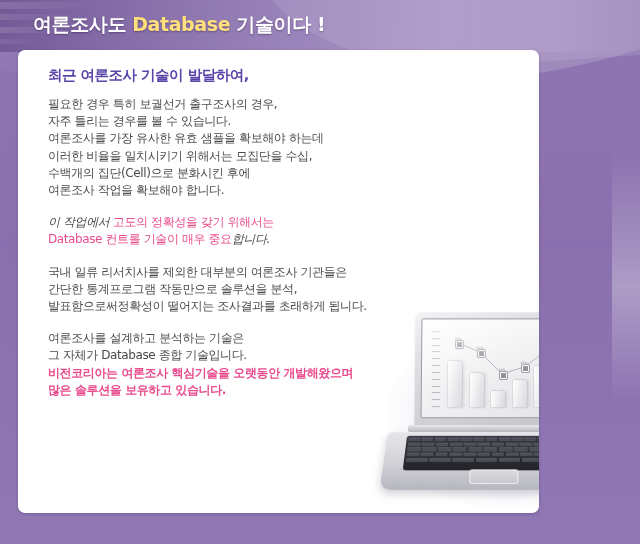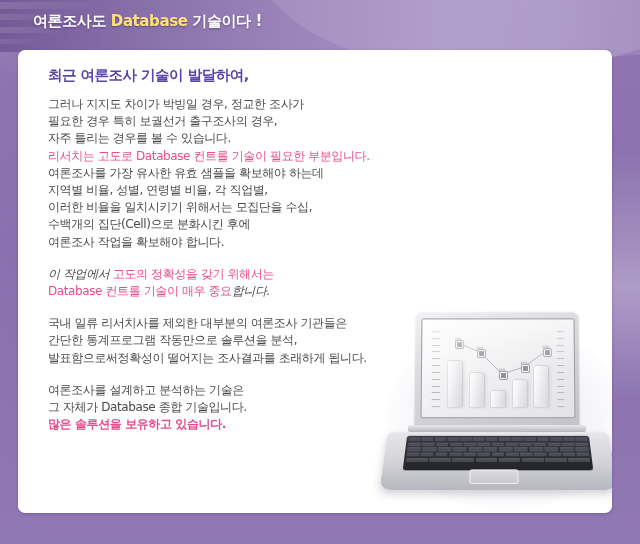--- a/index.html
+++ b/index.html
@@ -65,34 +65,34 @@
     right: 0; top: 150px;
     width: 28px; height: 250px;
     background: linear-gradient(180deg, rgba(255,255,255,0.0) 0%, rgba(255,255,255,0.22) 40%, rgba(255,255,255,0.30) 55%, rgba(255,255,255,0.0) 100%);
   }
 
   
   .card {
     position: absolute;
     left: 18px;
     top: 50px;
-    width: 594px;
+    width: 521px;
     height: 463px;
     background: #ffffff;
     border-radius: 7px;
     overflow: hidden;
     box-shadow: 0 1px 3px rgba(40,20,70,0.25);
   }
 
   
   .title {
     position: absolute;
     left: 33px;
     top: 12px;
-    font-size: 15px;
+    font-size: 19px;
     font-weight: bold;
     color: #ffffff;
     letter-spacing: -0.4px;
     white-space: nowrap;
     text-shadow: 0 1px 2px rgba(45,25,70,0.45);
     z-index: 5;
   }
   .title .db {
     color: #ffe07a;
   }
@@ -478,26 +478,23 @@
       </div>
     </div>
 
     <div class="copy">
 
       <div class="lead">
         <div>최근 여론조사 기술이 발달하여,</div>
       </div>
 
       <div class="para">
-        <div>그러나 지지도 차이가 박빙일 경우, 정교한 조사가</div>
         <div>필요한 경우 특히 보궐선거 출구조사의 경우,</div>
         <div>자주 틀리는 경우를 볼 수 있습니다.</div>
-        <div class="pink">리서치는 고도로 Database 컨트롤 기술이 필요한 부분입니다.</div>
         <div>여론조사를 가장 유사한 유효 샘플을 확보해야 하는데</div>
-        <div>지역별 비율, 성별, 연령별 비율, 각 직업별,</div>
         <div>이러한 비율을 일치시키기 위해서는 모집단을 수십,</div>
         <div>수백개의 집단(Cell)으로 분화시킨 후에</div>
         <div>여론조사 작업을 확보해야 합니다.</div>
       </div>
 
       <div class="gap"></div>
 
       <div class="para">
         <div><span class="dark">이 작업에서 </span><span class="pink">고도의 정확성을 갖기 위해서는</span></div>
         <div><span class="pink">Database 컨트롤 기술이 매우 중요</span><span class="dark">합니다.</span></div>
@@ -509,18 +506,19 @@
         <div>국내 일류 리서치사를 제외한 대부분의 여론조사 기관들은</div>
         <div>간단한 통계프로그램 작동만으로 솔루션을 분석,</div>
         <div>발표함으로써정확성이 떨어지는 조사결과를 초래하게 됩니다.</div>
       </div>
 
       <div class="gap"></div>
 
       <div class="para">
         <div>여론조사를 설계하고 분석하는 기술은</div>
         <div>그 자체가 Database 종합 기술입니다.</div>
+        <div class="pink-b">비전코리아는 여론조사 핵심기술을 오랫동안 개발해왔으며</div>
         <div class="pink-b">많은 솔루션을 보유하고 있습니다.</div>
       </div>
 
     </div>
   </div>
 </div>
 
 </body></html>

